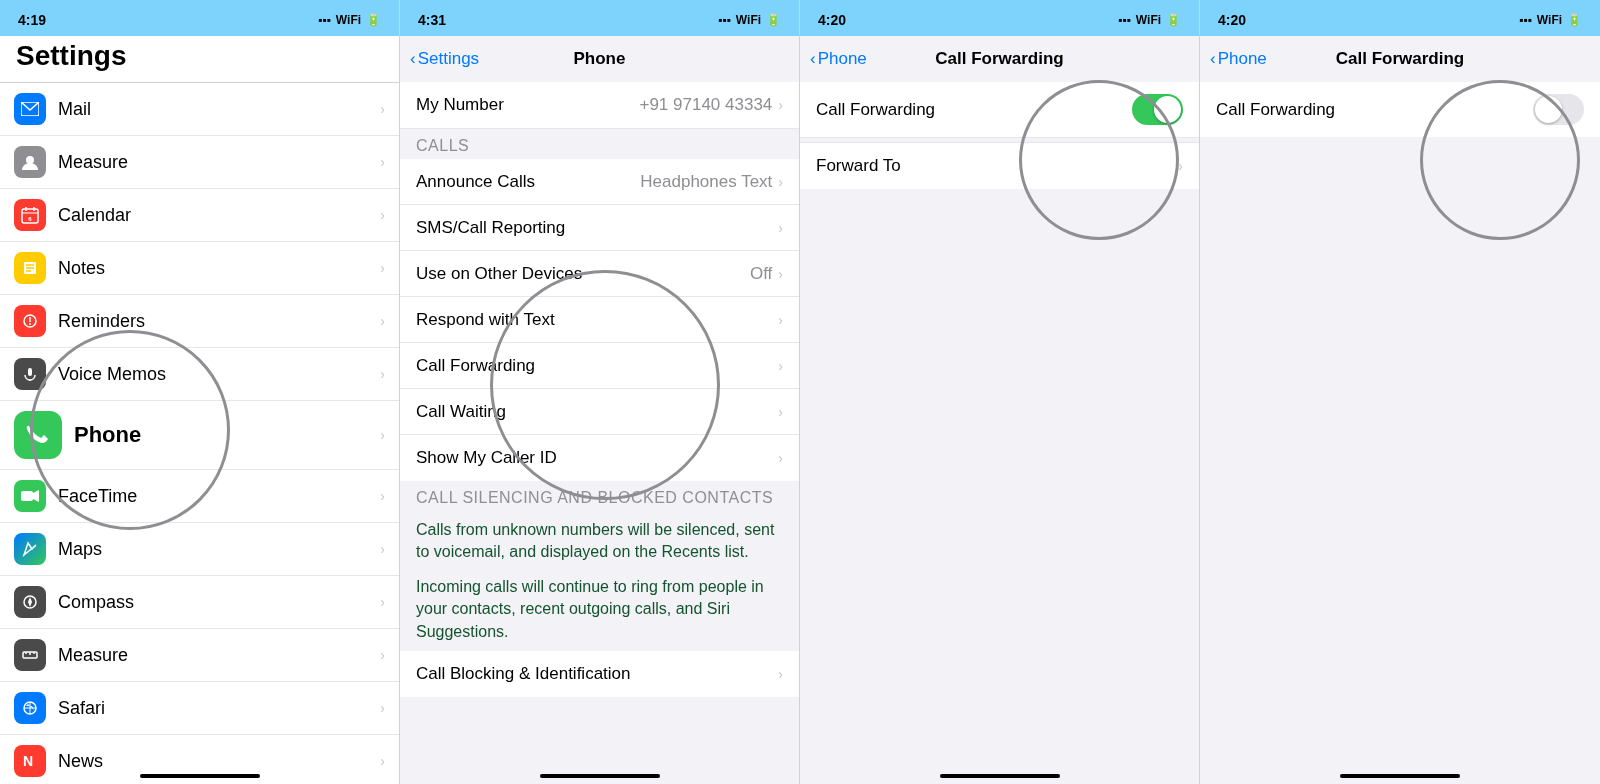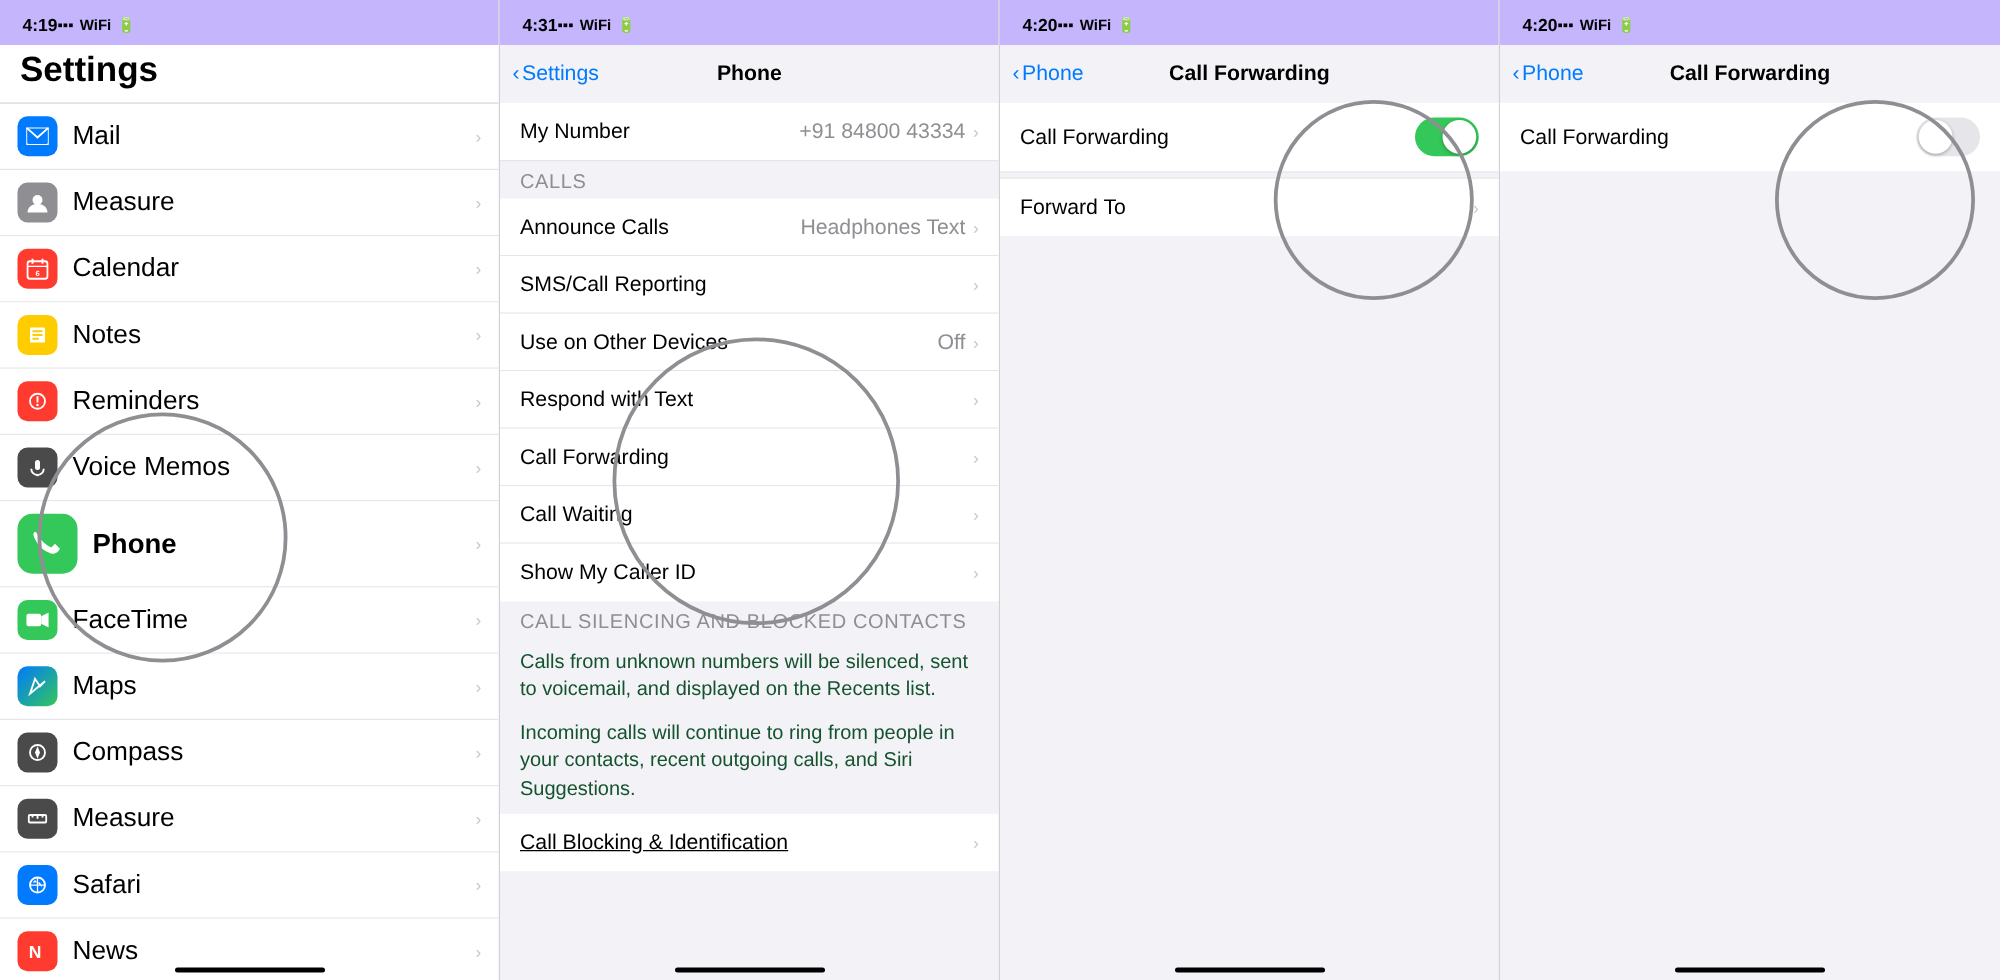--- a/index.html
+++ b/index.html
@@ -21,24 +21,24 @@
       display: flex;
       flex-direction: column;
       border-right: 1px solid #d1d1d6;
       position: relative;
       overflow: hidden;
     }
     .panel:last-child { border-right: none; }
 
     .status-bar {
       display: flex;
-      justify-content: flex-start;
+      justify-content: space-between;
       align-items: center;
       padding: 8px 18px 4px;
-      background: #c4b5fd;
+      background: #7dd3fc;
       font-size: 14px;
       font-weight: 600;
       height: 36px;
     }
     .status-icons {
       display: flex;
       gap: 5px;
       align-items: center;
       font-size: 12px;
     }
@@ -76,21 +76,21 @@
       border-radius: 8px;
       display: flex;
       align-items: center;
       justify-content: center;
       margin-right: 12px;
       flex-shrink: 0;
       font-size: 18px;
       color: white;
     }
     .settings-item-label {
-      font-size: 21px;
+      font-size: 18px;
       color: #000;
       flex: 1;
     }
     .settings-chevron {
       color: #c7c7cc;
       font-size: 14px;
     }
 
     
     .phone-item {
@@ -462,21 +462,21 @@
       <span>‹</span>
       <span>Settings</span>
     </div>
     <span class="nav-title">Phone</span>
   </div>
   <div style="background:#f2f2f7;flex:1;overflow-y:hidden;">
 
     <div style="background:#0c4a6e;border-bottom:1px solid #e5e5ea;">
       <div class="list-item">
         <span class="list-item-label">My Number</span>
-        <span class="list-item-value">+91 84800 43334</span>
+        <span class="list-item-value">+91 97140 43334</span>
         <span class="list-chevron">›</span>
       </div>
     </div>
 
     <div class="section-header">CALLS</div>
     <div style="background:white;">
       <div class="list-item">
         <span class="list-item-label">Announce Calls</span>
         <span class="list-item-value">Headphones Text</span>
         <span class="list-chevron">›</span>
@@ -506,21 +506,21 @@
         <span class="list-item-label">Show My Caller ID</span>
         <span class="list-chevron">›</span>
       </div>
     </div>
 
     <div class="section-header">CALL SILENCING AND BLOCKED CONTACTS</div>
     <div class="silence-desc">Calls from unknown numbers will be silenced, sent to voicemail, and displayed on the Recents list.</div>
     <div class="silence-desc">Incoming calls will continue to ring from people in your contacts, recent outgoing calls, and Siri Suggestions.</div>
     <div style="background:white;margin-top:4px;">
       <div class="list-item">
-        <span class="list-item-label" style="text-decoration:underline;">Call Blocking &amp; Identification</span>
+        <span class="list-item-label" style="">Call Blocking &amp; Identification</span>
         <span class="list-chevron">›</span>
       </div>
     </div>
   </div>
 
   <div class="circle-overlay-2"></div>
   <div class="bottom-bar">
     <div class="home-indicator"></div>
   </div>
 </div>

